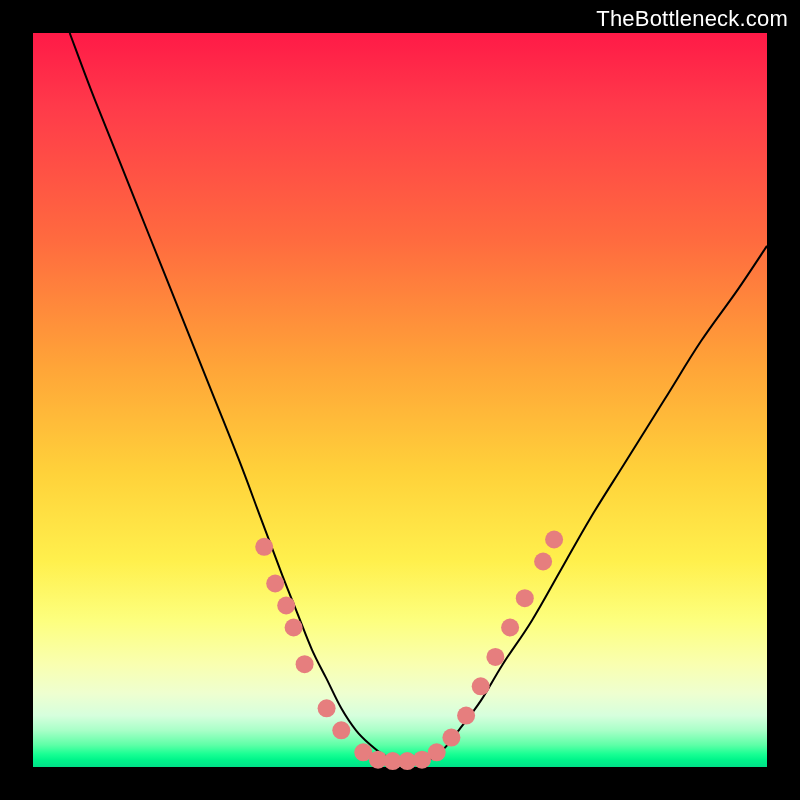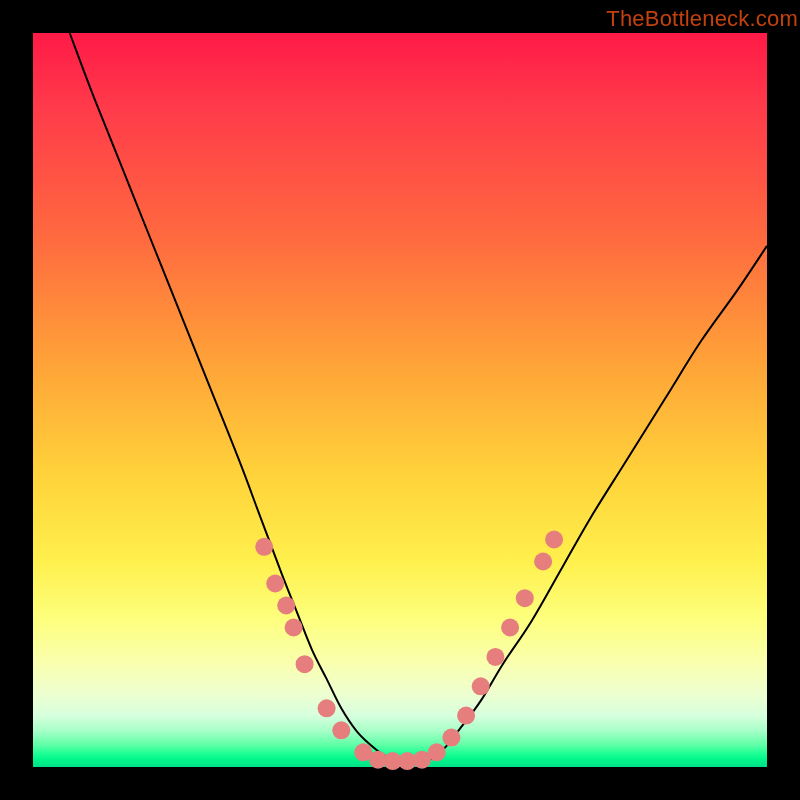--- a/index.html
+++ b/index.html
@@ -41,22 +41,22 @@
       #a9ffc8 95%,
       #5effa7 97%,
       #1bff94 98.2%,
       #00f58b 99%,
       #00e188 100%
     );
   }
   .watermark {
     position: absolute;
     top: 6px;
-    right: 2px;
-    color: #c2410c;
+    right: 12px;
+    color: #ffffff;
     font-size: 22px;
     font-weight: 500;
     letter-spacing: 0.2px;
     user-select: none;
   }
   svg.curve {
     position: absolute;
     left: 0;
     top: 0;
     width: 734px;

